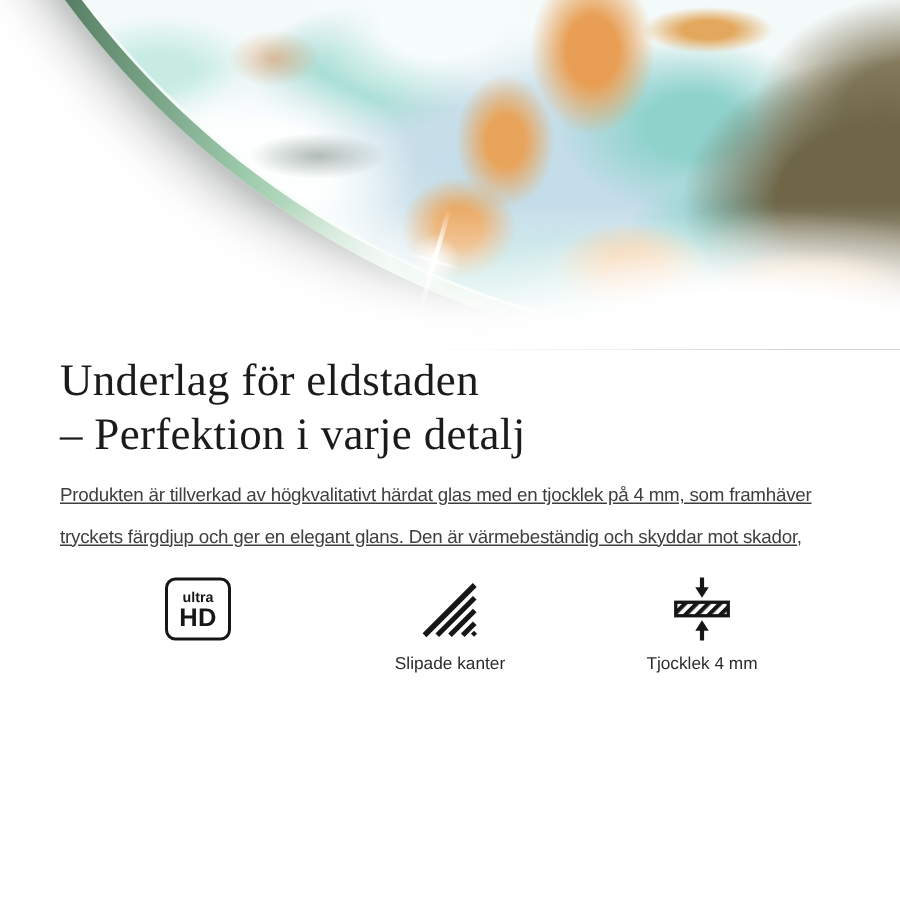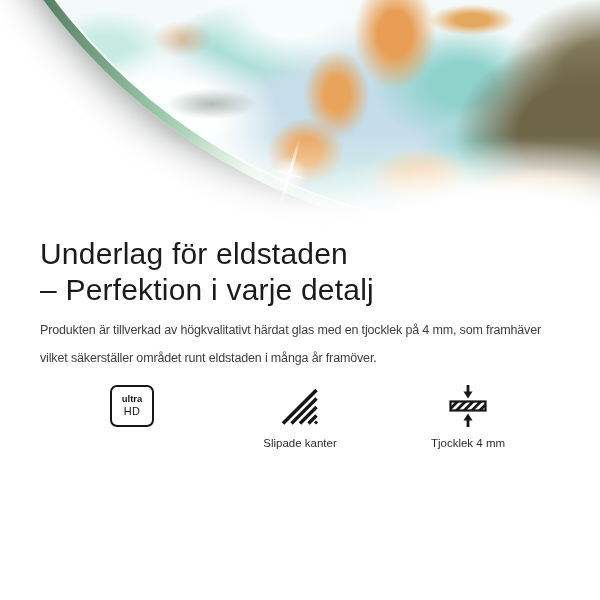--- a/index.html
+++ b/index.html
@@ -53,35 +53,35 @@
   .sparkle{position:absolute;left:263px;top:138px;width:52px;height:72px;transform:rotate(16deg);}
   .sparkle .glow{position:absolute;left:50%;top:50%;width:36px;height:36px;margin:-18px 0 0 -18px;border-radius:50%;
     background:radial-gradient(circle, rgba(255,255,255,0.95), rgba(255,255,255,0) 70%);}
   .sparkle .ray-v{position:absolute;left:50%;top:0;width:3px;height:72px;margin-left:-1.5px;
     background:linear-gradient(to bottom, rgba(255,255,255,0), #fff 42%, #fff 58%, rgba(255,255,255,0));}
   .sparkle .ray-h{position:absolute;top:50%;left:50%;width:38px;height:2.5px;margin:-1.25px 0 0 -19px;
     background:linear-gradient(to right, rgba(255,255,255,0), #fff 45%, #fff 55%, rgba(255,255,255,0));}
 
   
   .content{padding:3px 40px 0 40px;}
-  .title{font-family:Liberation Sans, sans-serif;font-weight:500;font-size:30px;line-height:36px;
+  .title{font-family:Liberation Serif, serif;font-weight:500;font-size:30px;line-height:36px;
     color:#1b1b1b;margin:0;letter-spacing:0.2px;}
   .title span{display:block;}
   .para{margin-top:9px;font-size:12.5px;line-height:27.5px;letter-spacing:-0.15px;color:#3e3e3e;}
-  .para span{display:block;white-space:nowrap;}
+  .para span{display:block;white-space:nowrap;text-decoration:underline;}
 
   
   .features{margin-top:10px;display:grid;grid-template-columns:repeat(3,1fr);row-gap:14px;padding:0 8px;}
   .feature{display:flex;flex-direction:column;align-items:center;text-align:center;}
   .f-icon{height:48px;display:flex;align-items:center;justify-content:center;color:#161616;}
   .f-label{margin-top:6px;font-size:11.5px;line-height:14px;color:#2c2c2c;}
   .uhd{width:40px;height:38px;border:2.6px solid #161616;border-radius:7px;
     display:flex;flex-direction:column;align-items:center;justify-content:center;background:#fff;}
   .uhd-ultra{font-size:9.5px;font-weight:700;line-height:10px;letter-spacing:0;}
-  .uhd-hd{font-size:11px;font-weight:400;line-height:15px;letter-spacing:0.3px;}
+  .uhd-hd{font-size:17px;font-weight:700;line-height:15px;letter-spacing:0.3px;}
 </style>
 </head>
 <body>
 
 <div class="page">
 
   <div class="hero">
     <div class="glass-edge"></div>
     <div class="glass-art"></div>
     <div class="sparkle">
@@ -92,21 +92,21 @@
     <div class="hero-fade"></div>
   </div>
 
   <div class="content">
     <h1 class="title">
       <span>Underlag för eldstaden</span>
       <span>– Perfektion i varje detalj</span>
     </h1>
     <div class="para">
       <span>Produkten är tillverkad av högkvalitativt härdat glas med en tjocklek på 4 mm, som framhäver</span>
-      <span>vilket säkerställer området runt eldstaden i många år framöver.</span>
+      <span>tryckets färgdjup och ger en elegant glans. Den är värmebeständig och skyddar mot skador,</span>
     </div>
 
     <div class="features">
 
 
       <div class="feature">
         <div class="f-icon">
           <div class="uhd">
             <span class="uhd-ultra">ultra</span>
             <span class="uhd-hd">HD</span>

